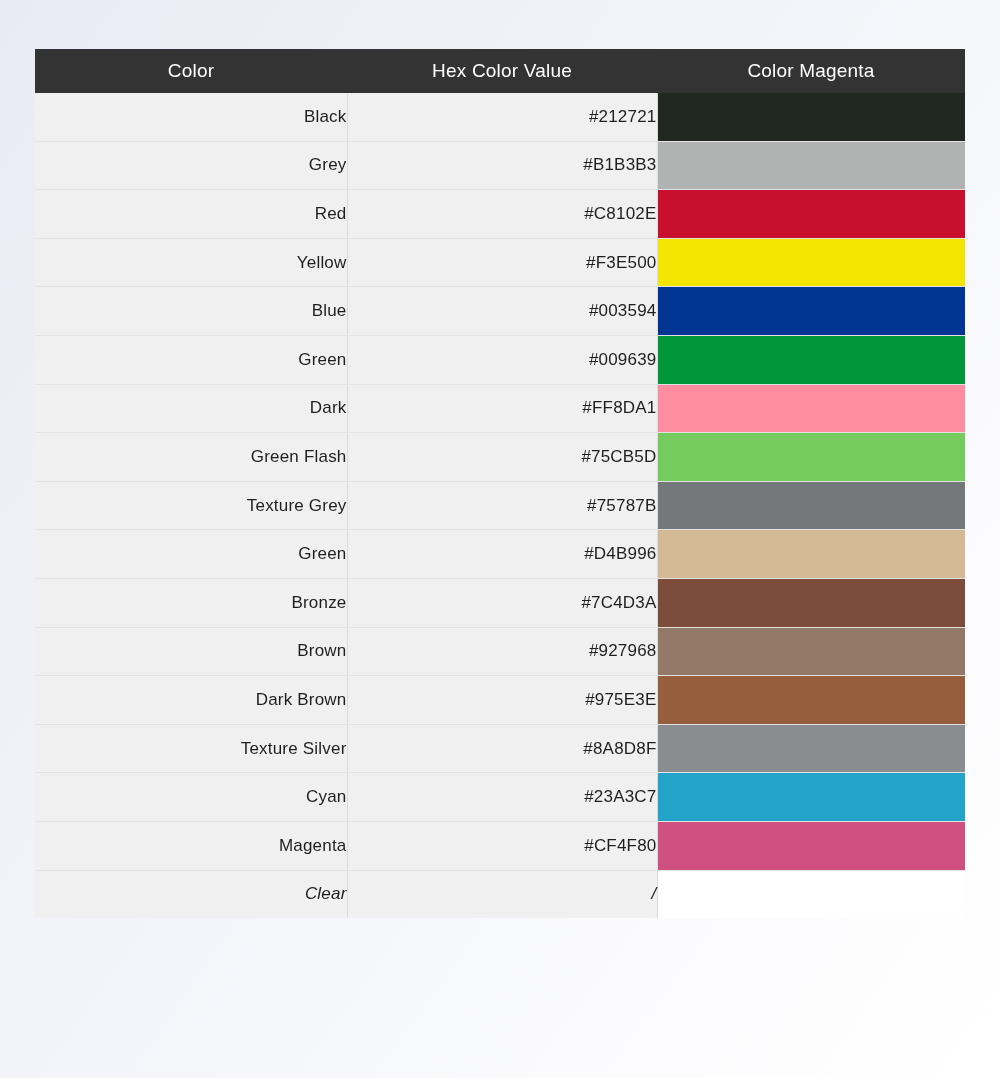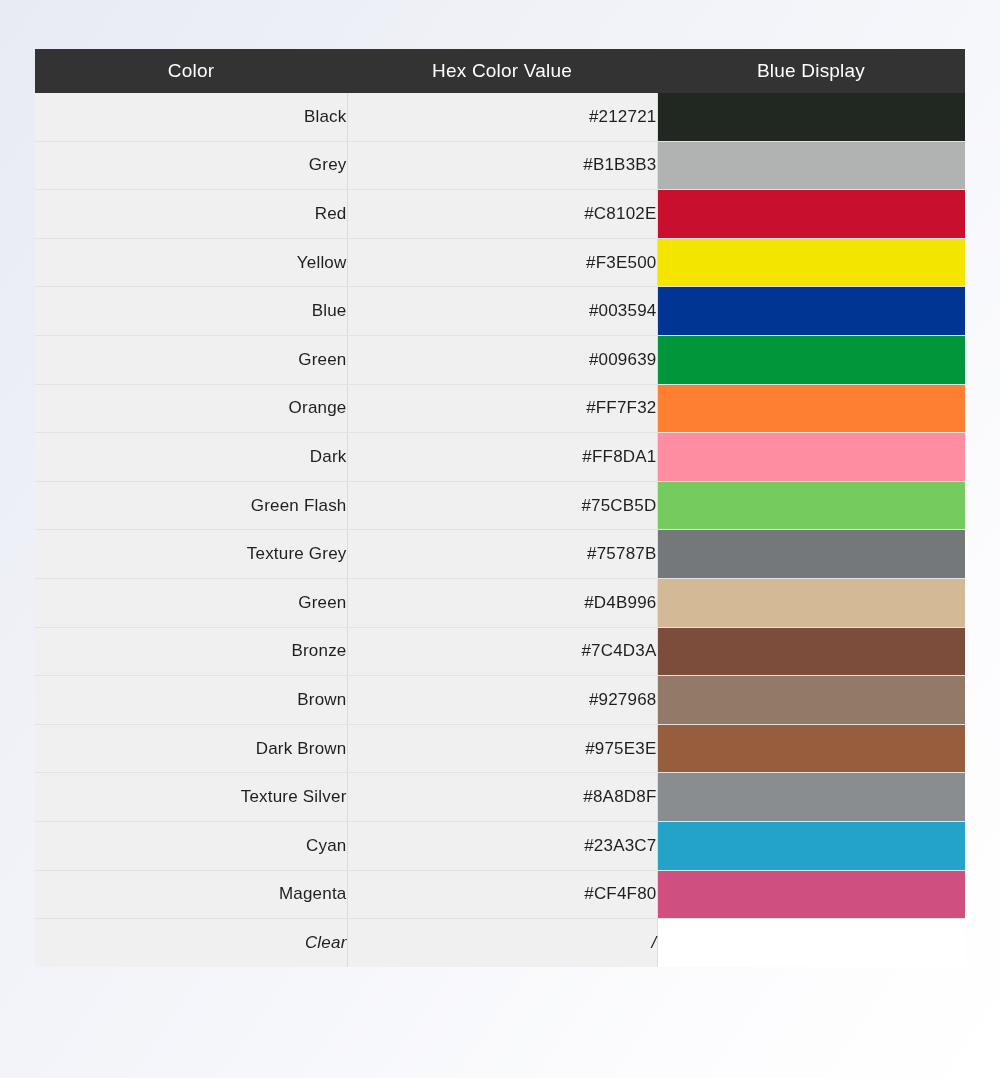--- a/index.html
+++ b/index.html
@@ -95,21 +95,21 @@
     <table class="color-table">
       <colgroup>
         <col class="col-name">
         <col class="col-hex">
         <col class="col-display">
       </colgroup>
       <thead>
         <tr>
           <th>Color</th>
           <th>Hex Color Value</th>
-          <th>Blue Display</th>
+          <th>Color Magenta</th>
         </tr>
       </thead>
       <tbody id="table-body">
           <tr>
             <td class="cell-name">Black</td>
             <td class="cell-hex">#212721</td>
             <td class="swatch-cell">
               <span class="swatch" style="background: rgb(33, 39, 33);"></span>
             </td>
           </tr>
@@ -139,27 +139,20 @@
             <td class="cell-hex">#003594</td>
             <td class="swatch-cell">
               <span class="swatch" style="background: rgb(0, 53, 148);"></span>
             </td>
           </tr>
           <tr>
             <td class="cell-name">Green</td>
             <td class="cell-hex">#009639</td>
             <td class="swatch-cell">
               <span class="swatch" style="background: rgb(0, 150, 57);"></span>
-            </td>
-          </tr>
-          <tr>
-            <td class="cell-name">Orange</td>
-            <td class="cell-hex">#FF7F32</td>
-            <td class="swatch-cell">
-              <span class="swatch" style="background: rgb(255, 127, 50);"></span>
             </td>
           </tr>
           <tr>
             <td class="cell-name">Dark</td>
             <td class="cell-hex">#FF8DA1</td>
             <td class="swatch-cell">
               <span class="swatch" style="background: rgb(255, 141, 161);"></span>
             </td>
           </tr>
           <tr>

